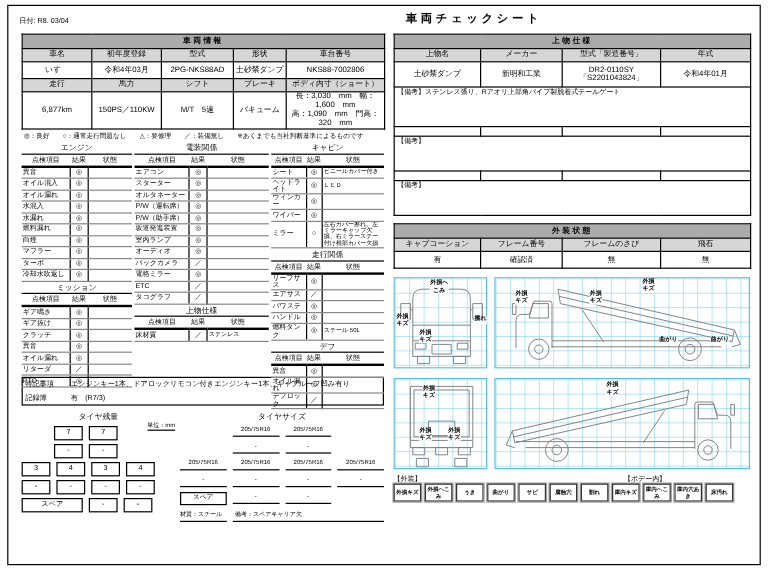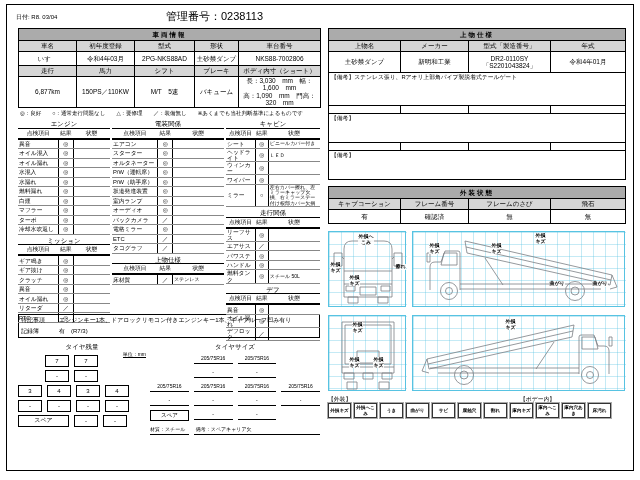--- a/index.html
+++ b/index.html
@@ -63,21 +63,21 @@
   .leg-row{display:flex;gap:3px;}
   .leg-box{width:23px;height:15px;border:1px solid #333;box-shadow:0 0 0 1px #aaa;font-size:4.6px;font-weight:bold;line-height:1.15;display:flex;align-items:center;justify-content:center;text-align:center;word-break:break-all;padding:0 1px;box-sizing:border-box;}
 </style>
 </head>
 <body>
 
 <div class="frame"></div>
 
 <div class="hdr">
   <div class="date">日付: R8. 03/04</div>
-  <div class="ctrl">管理番号：0238113</div>
+  <div class="title">車両チェックシート</div>
 </div>
 
 <div class="left-col">
 
   <table class="box-tbl">
     <colgroup>
         <col style="width:58px">
         <col style="width:58px">
         <col style="width:60px">
         <col style="width:44px">

